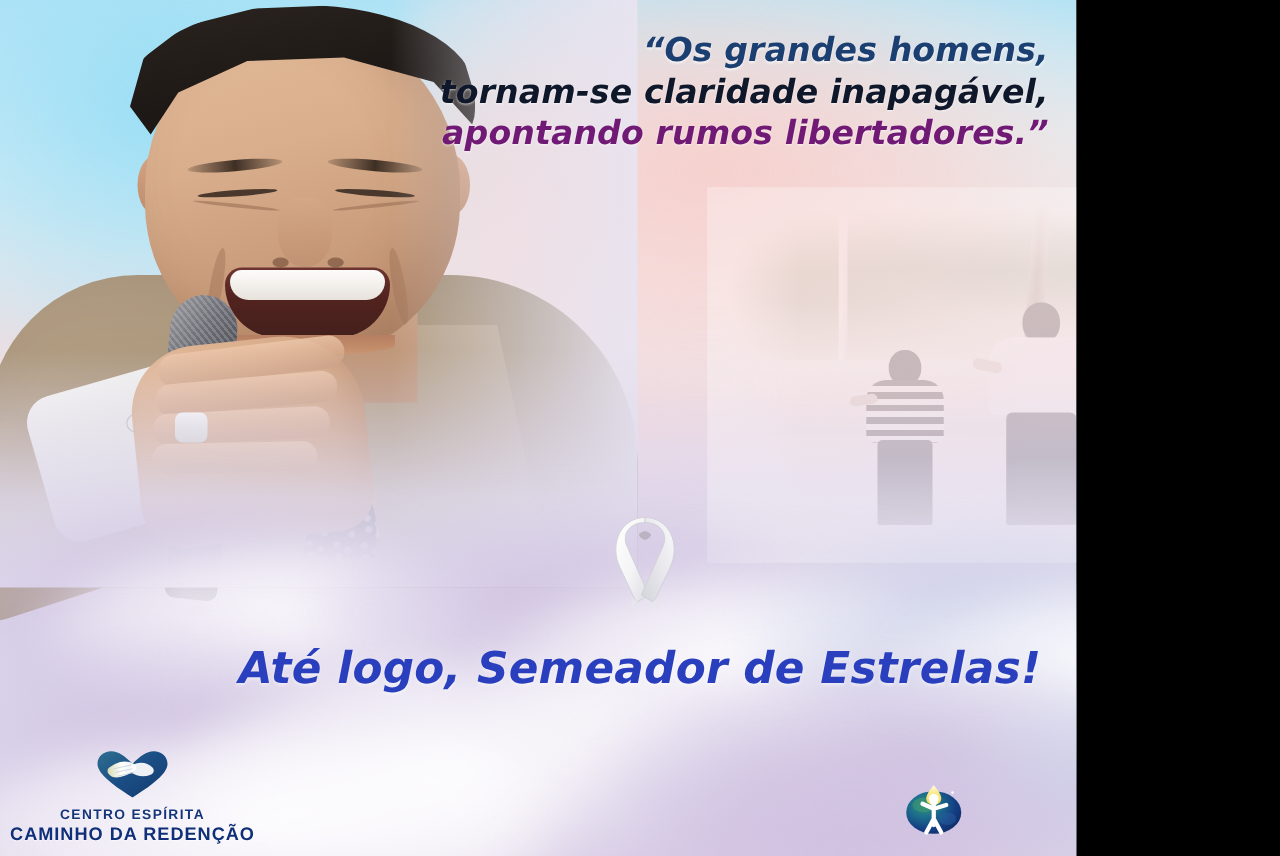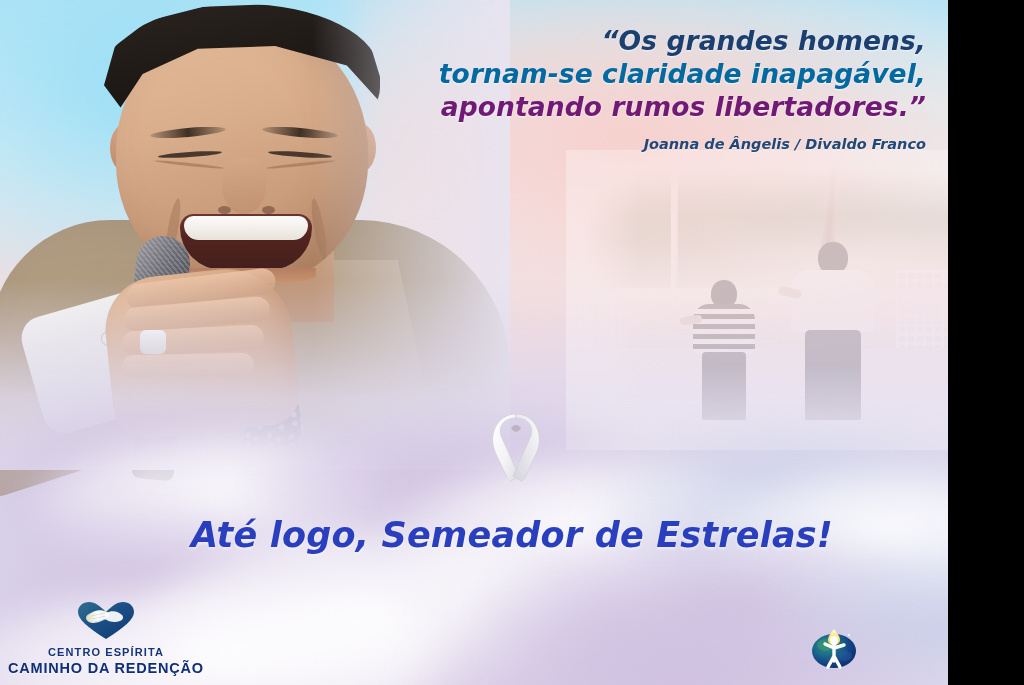--- a/index.html
+++ b/index.html
@@ -1,20 +1,20 @@
 <!DOCTYPE html>
 <html lang="pt-BR"><head>
 <meta charset="utf-8">
 <style>
   html,body{margin:0;padding:0;background:#000;}
   body{font-family:"Liberation Sans",sans-serif;}
 
   #poster{
     position:relative;
-    width:948px;height:685px;
+    width:861px;height:685px;
     overflow:hidden;
     background:#cfe9f7;
   }
 
   
   .bg-sky{
     position:absolute;inset:0;
     background:
       linear-gradient(178deg,
         #a7e0f5 0%,
@@ -426,23 +426,22 @@
     <div class="cl v" style="left:-80px;top:215px;width:480px;height:190px;"></div>
     <div class="cl w" style="left:140px;top:250px;width:460px;height:170px;"></div>
     <div class="cl v" style="left:480px;top:240px;width:470px;height:180px;"></div>
     <div class="cl b" style="left:760px;top:255px;width:400px;height:170px;"></div>
     <div class="cl w" style="left:-40px;top:300px;width:500px;height:160px;"></div>
     <div class="cl v" style="left:420px;top:310px;width:520px;height:170px;"></div>
   </div>
 
   <div class="quote">
     <div class="quote-line" style="color: rgb(28, 63, 114);">“Os grandes homens,</div>
-    <div class="quote-line" style="color: #0369a1;">tornam-se claridade inapagável,</div>
+    <div class="quote-line" style="color: #0f172a;">tornam-se claridade inapagável,</div>
     <div class="quote-line" style="color: #701a75;">apontando rumos libertadores.”</div>
-    <div class="quote-attr">Joanna de Ângelis / Divaldo Franco</div>
   </div>
 
   <div class="ribbon">
     <svg width="70" height="80" viewBox="0 0 70 80" aria-hidden="true">
       <defs>
         <linearGradient id="rbA" x1="0" y1="0" x2="1" y2="1">
           <stop offset="0" stop-color="#ffffff"></stop>
           <stop offset="0.55" stop-color="#f4f4f6"></stop>
           <stop offset="1" stop-color="#dcdce2"></stop>
         </linearGradient>

